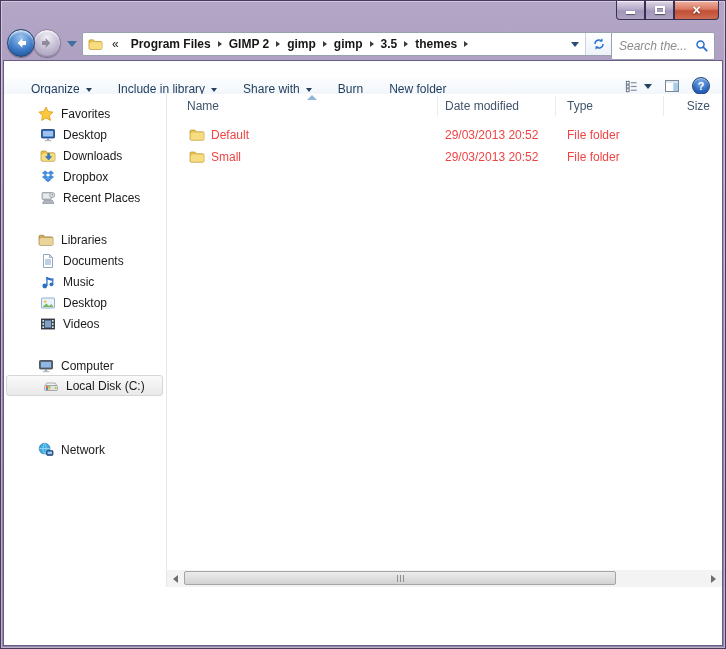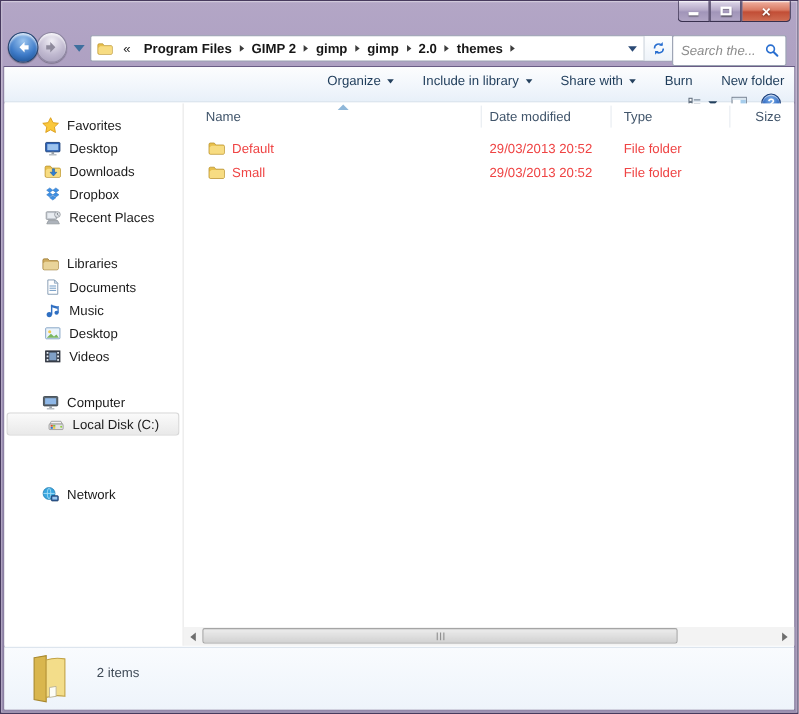--- a/index.html
+++ b/index.html
@@ -67,24 +67,24 @@
   }
   .searchbox input{ flex:1; min-width:0; border:none; outline:none; background:transparent;
     font-family:"Liberation Sans", sans-serif; font-size:12px; color:#555; }
   .searchbox input::placeholder{ color:#8c8c8c; font-style:italic; }
 
   
   .client{ position:absolute; top:60px; left:3px; right:3px; bottom:3px;
     background:#fff; border:1px solid #695c85; }
 
   
-  .toolbar{ position:absolute; top:0; left:0; right:0; height:32px;
+  .toolbar{ position:absolute; top:16px; left:0; right:0; height:32px;
     background:linear-gradient(#fcfdfe, #f3f7fc 50%, #e8f0f9);
     border-bottom:1px solid #d6e0eb;
-    display:flex; align-items:flex-end; font-size:12px; color:#1e3c5a;flex-direction:column; }
+    display:flex; align-items:flex-start; font-size:12px; color:#1e3c5a; }
   .tb-item{ display:flex; align-items:center; gap:6px; padding:5px 9px; border-radius:2px; }
   .tb-item .caret{ width:0; height:0; border-left:3.5px solid transparent; border-right:3.5px solid transparent; border-top:4px solid #24415e; margin-top:2px;}
   .tb-left{ display:flex; align-items:center; margin-left:18px; gap:8px; }
   .tb-right{ margin-left:auto; display:flex; align-items:center; gap:12px; margin-right:12px; }
   .views-btn{ display:flex; align-items:center; gap:5px; }
   .views-btn .caret{ width:0; height:0; border-left:4px solid transparent; border-right:4px solid transparent; border-top:5px solid #24415e; }
   .help-btn{ width:18px; height:18px; border-radius:50%; border:1px solid #1c3f79;
     background:radial-gradient(circle at 50% 30%, #7fb0e8, #2c66c0 60%, #15429b);
     color:#fff; font-size:11px; font-weight:bold; display:flex; align-items:center; justify-content:center;
     box-shadow: inset 0 1px 1px rgba(255,255,255,.7); }
@@ -171,21 +171,21 @@
       </span>
       <span class="crumb-overflow">«</span>
       <span class="crumb">Program Files</span>
       <span class="crumb-sep"></span>
       <span class="crumb">GIMP 2</span>
       <span class="crumb-sep"></span>
       <span class="crumb">gimp</span>
       <span class="crumb-sep"></span>
       <span class="crumb">gimp</span>
       <span class="crumb-sep"></span>
-      <span class="crumb">2.0</span>
+      <span class="crumb">3.5</span>
       <span class="crumb-sep"></span>
       <span class="crumb">themes</span>
       <span class="crumb-sep"></span>
       <div class="addr-right">
         <div class="addr-hist">
             <div class="caret"></div>
           </div>
         <div class="addr-refresh">
           <svg width="14" height="14" viewBox="0 0 16 16">
             <path d="M3.4 8a4.6 4.6 0 0 1 7.9-3.2" fill="none" stroke="#2a6fd0" stroke-width="1.6"></path>
@@ -480,24 +480,14 @@
               <div class="hs-grip"></div>
             </div>
           </div>
           <div class="hs-btn">
               <div class="tri-right"></div>
             </div>
         </div>
       </div>
     </div>
 
-    <div class="statusbar">
-      <span class="big-folder">
-        <svg width="42" height="47" viewBox="0 0 42 47">
-          <path d="M7 4 18 2v42L7 42z" fill="#d9b64e" stroke="#a8882e" stroke-width="1"></path>
-          <path d="M18 6c6-2 11-2 17-1v34c-6-1-11-1-17 1z" fill="#f3dd8a" stroke="#c2a244" stroke-width="1"></path>
-          <path d="M21 31l6-1v9l-6 1z" fill="#fdfdf6" stroke="#b9b294" stroke-width=".8"></path>
-        </svg>
-      </span>
-      <span class="status-count">2 items</span>
-    </div>
   </div>
 </div>
 
 </body></html>

